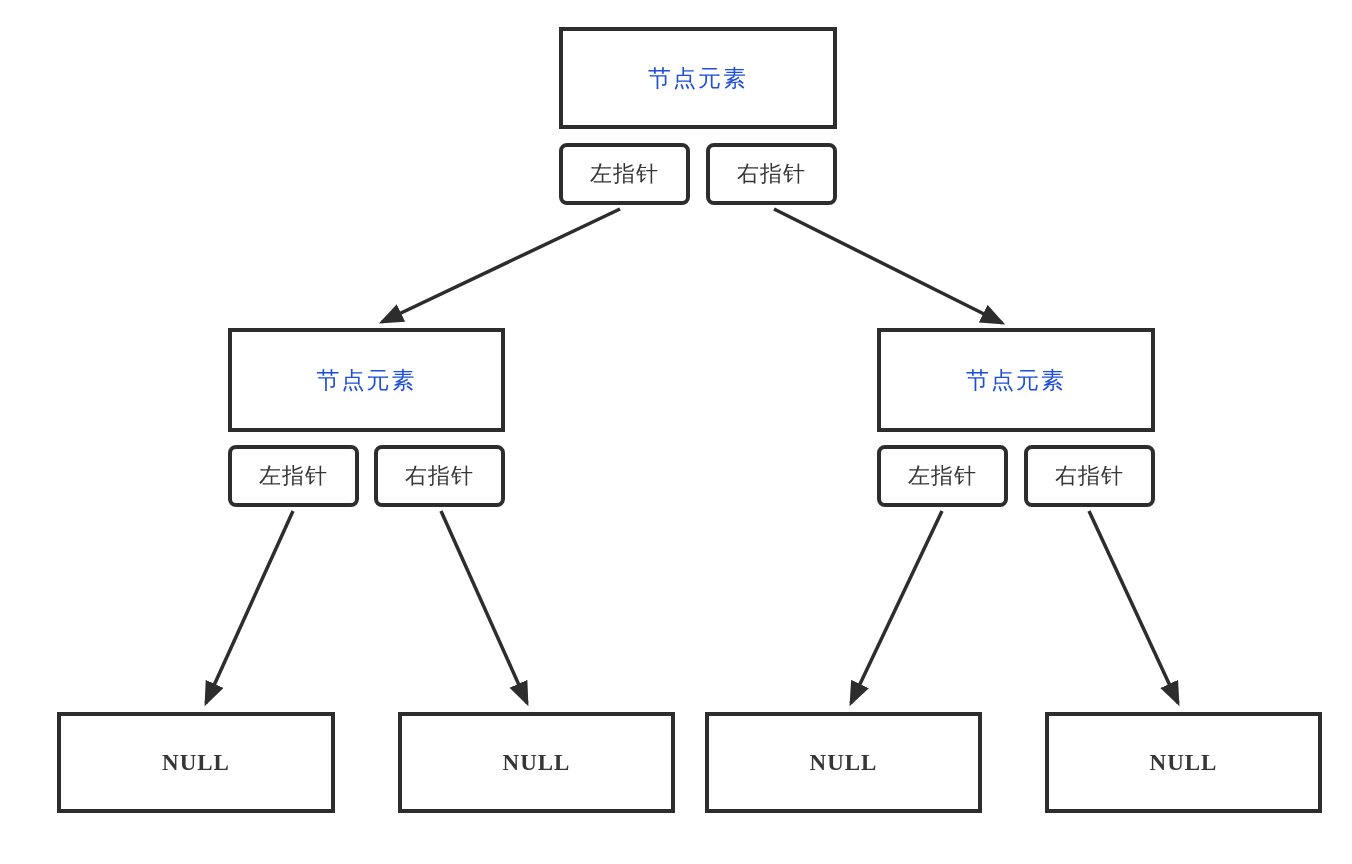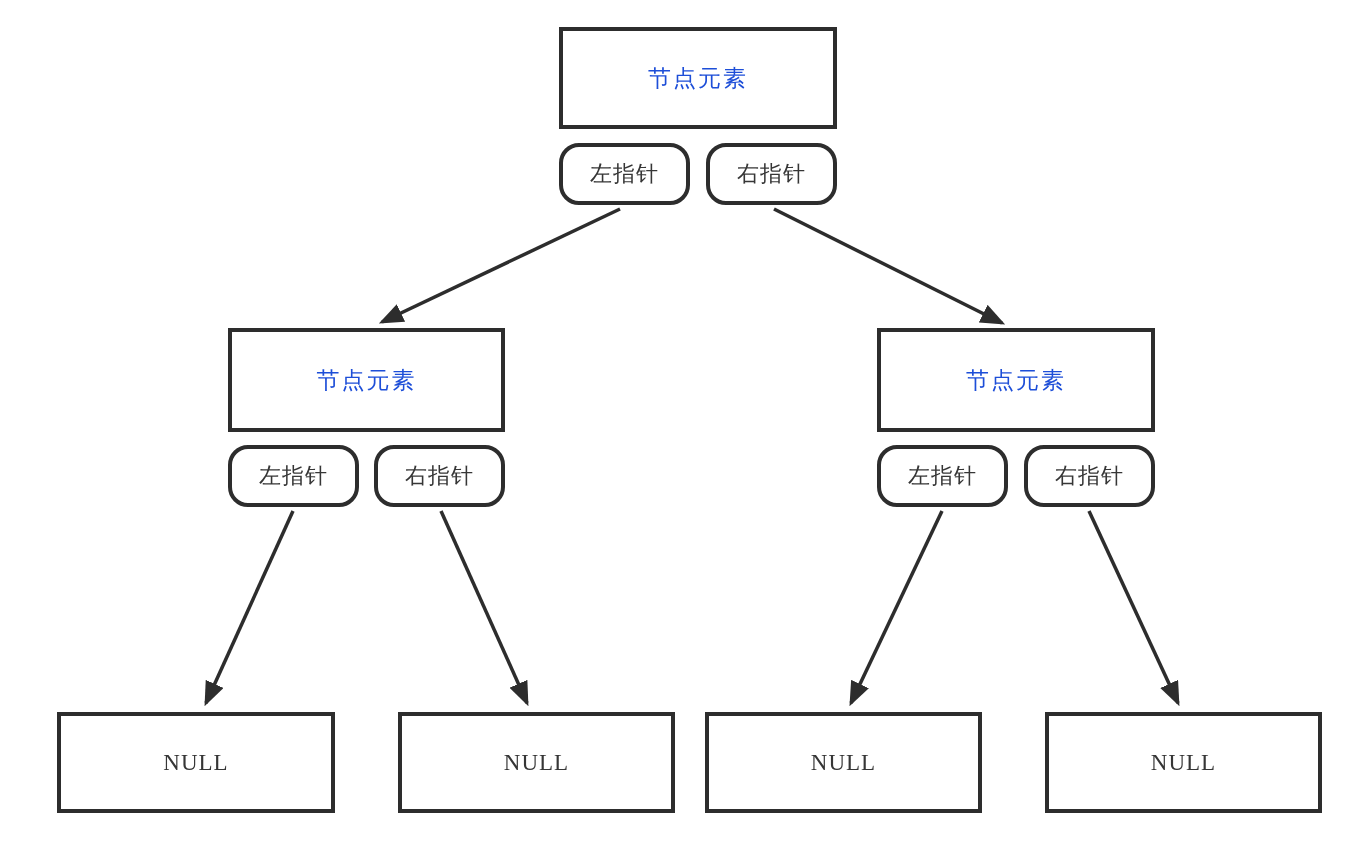--- a/index.html
+++ b/index.html
@@ -31,21 +31,21 @@
   }
   .pointer-row {
     display: flex;
     justify-content: space-between;
   }
   .pointer-box {
     box-sizing: border-box;
     width: 131px;
     height: 62px;
     border: 4px solid #2d2d2d;
-    border-radius: 20px;
+    border-radius: 8px;
     background: #ffffff;
     display: flex;
     align-items: center;
     justify-content: center;
     font-size: 22px;
     color: #363636;
     letter-spacing: 1px;
   }
   .leaf-box {
     position: absolute;
@@ -53,20 +53,21 @@
     width: 277px;
     height: 101px;
     border: 4px solid #2d2d2d;
     background: #ffffff;
     display: flex;
     align-items: center;
     justify-content: center;
     font-size: 23px;
     color: #363636;
     letter-spacing: 1px;
+    font-weight: bold;
   }
   .arrow-layer {
     position: absolute;
     left: 0;
     top: 0;
     pointer-events: none;
   }
 </style>
 </head>
 <body>

